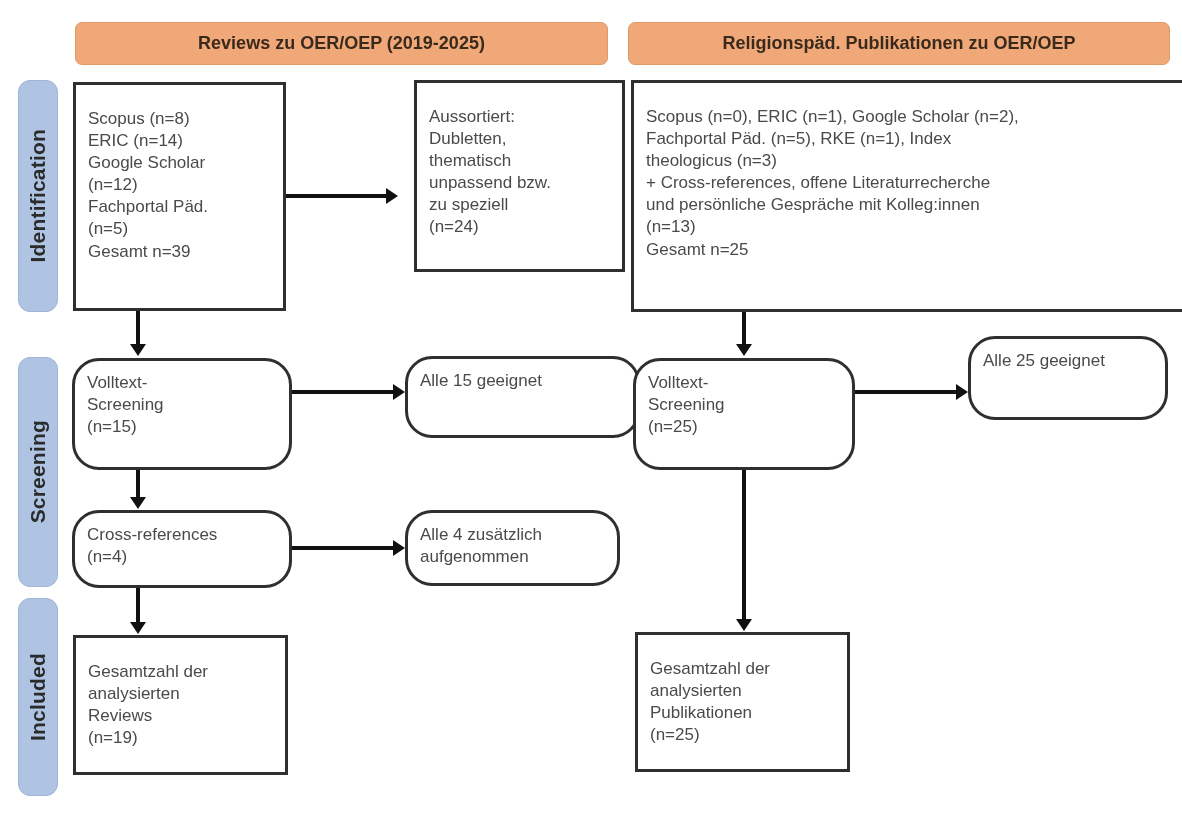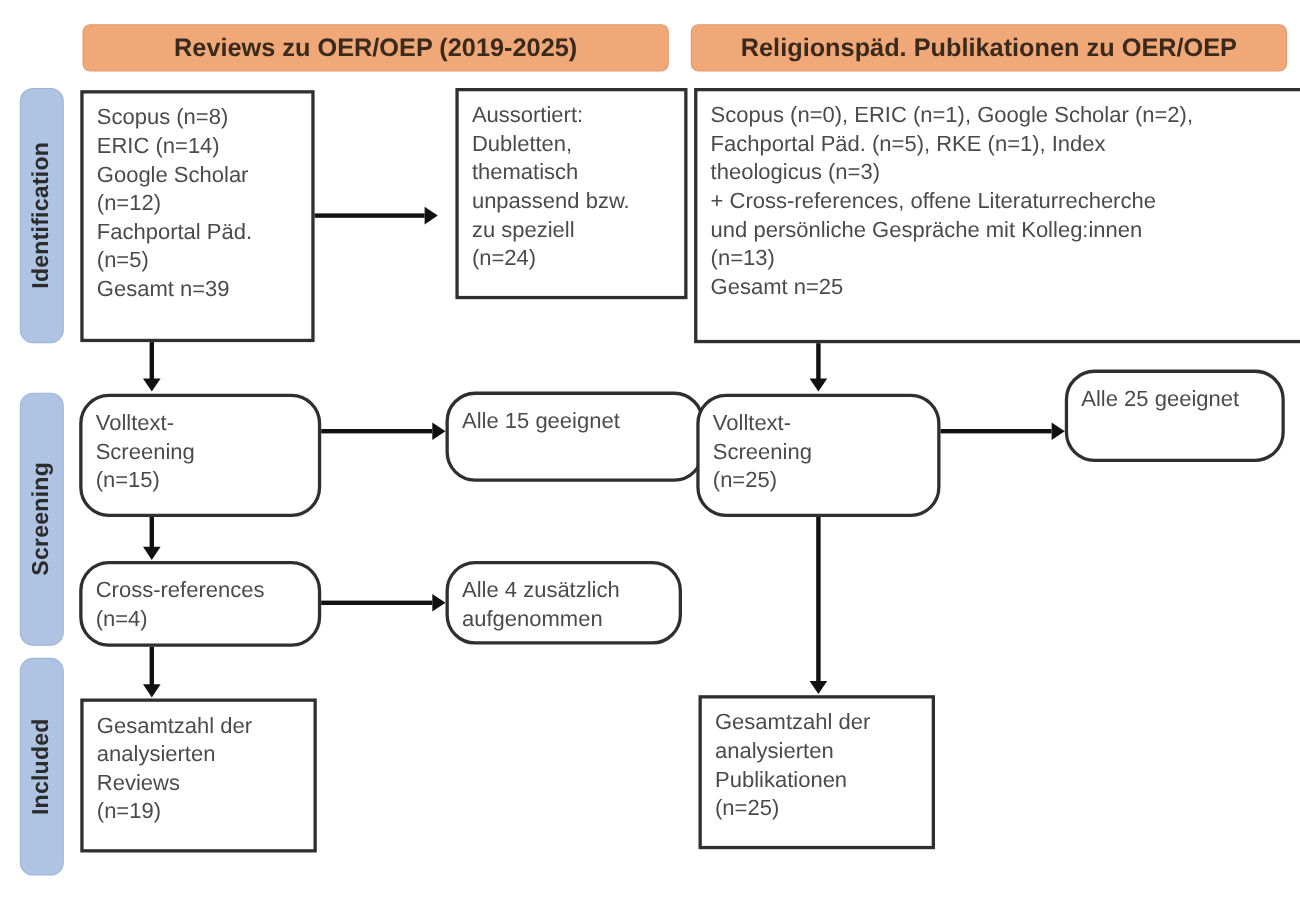--- a/index.html
+++ b/index.html
@@ -45,32 +45,32 @@
     position: absolute;
     box-sizing: border-box;
     background: #F0A878;
     border: 1px solid #E09A68;
     border-radius: 7px;
     display: flex;
     align-items: center;
     justify-content: center;
     color: #3a2a1c;
     font-weight: bold;
-    font-size: 23px;
+    font-size: 18px;
     white-space: nowrap;
   }
 
   
   .box {
     position: absolute;
     box-sizing: border-box;
     background: #ffffff;
     border: 3px solid #2f2f2f;
-    padding: 9px 12px 6px 12px;
-    font-size: 20px;
+    padding: 23px 12px 6px 12px;
+    font-size: 17px;
     line-height: 1.30;
     color: #4a4a4a;
     overflow: hidden;
   }
   .box.compact { padding-top: 11px; border-radius: 27px; }
 
   
   .v-line, .h-line {
     position: absolute;
     background: #111111;

